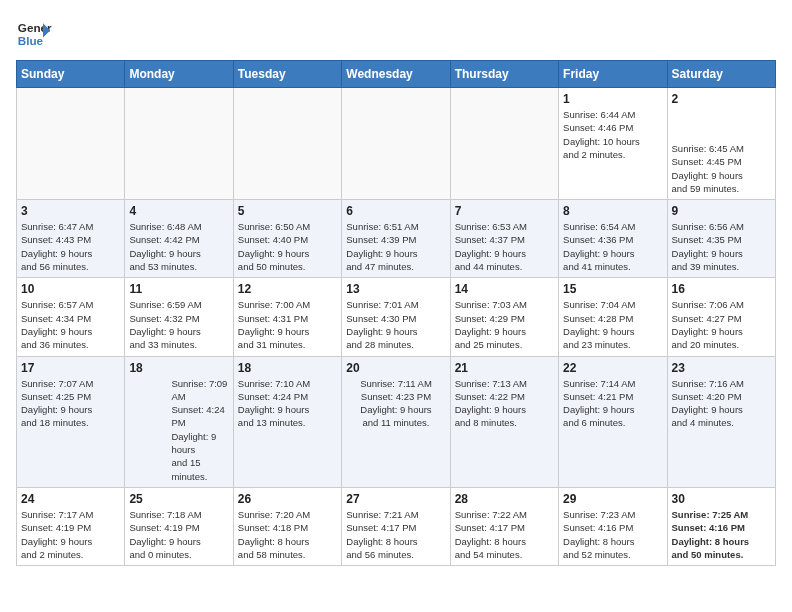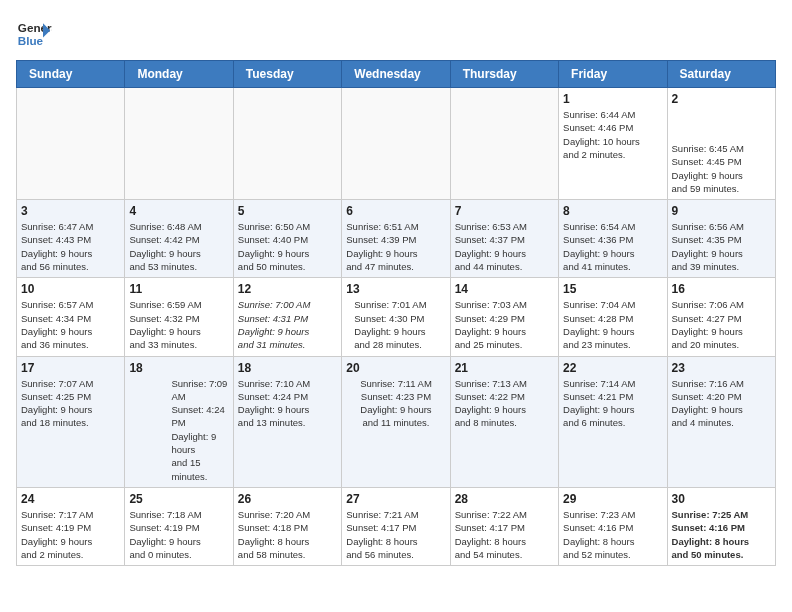--- a/index.html
+++ b/index.html
@@ -40,21 +40,21 @@
     .calendar {
       width: 100%;
       border-collapse: collapse;
       border: 1px solid #ccc;
     }
     .calendar th {
       background: #3d7bbf;
       color: #fff;
       font-size: 12px;
       font-weight: bold;
-      padding: 6px 12px;
+      padding: 6px 4px;
       text-align: left;
       border: 1px solid #2a5f9e;
     }
     .calendar td {
       width: 14.28%;
       vertical-align: top;
       border: 1px solid #ccc;
       padding: 4px;
       font-size: 10px;
       color: #333;
@@ -198,28 +198,28 @@
         </td>
         <td>
           <span class="day-number">11</span>
           <div class="cell-content" style="white-space: pre-line;">Sunrise: 6:59 AM
 Sunset: 4:32 PM
 Daylight: 9 hours
 and 33 minutes.</div>
         </td>
         <td>
           <span class="day-number">12</span>
-          <div class="cell-content" style="white-space: pre-line; font-style: italic;">Sunrise: 7:00 AM
+          <div class="cell-content" style="white-space: pre-line;">Sunrise: 7:00 AM
 Sunset: 4:31 PM
 Daylight: 9 hours
 and 31 minutes.</div>
         </td>
         <td>
           <span class="day-number">13</span>
-          <div class="cell-content" style="white-space: pre-line; margin-left: 8px;">Sunrise: 7:01 AM
+          <div class="cell-content" style="white-space: pre-line;">Sunrise: 7:01 AM
 Sunset: 4:30 PM
 Daylight: 9 hours
 and 28 minutes.</div>
         </td>
         <td>
           <span class="day-number">14</span>
           <div class="cell-content" style="white-space: pre-line;">Sunrise: 7:03 AM
 Sunset: 4:29 PM
 Daylight: 9 hours
 and 25 minutes.</div>

